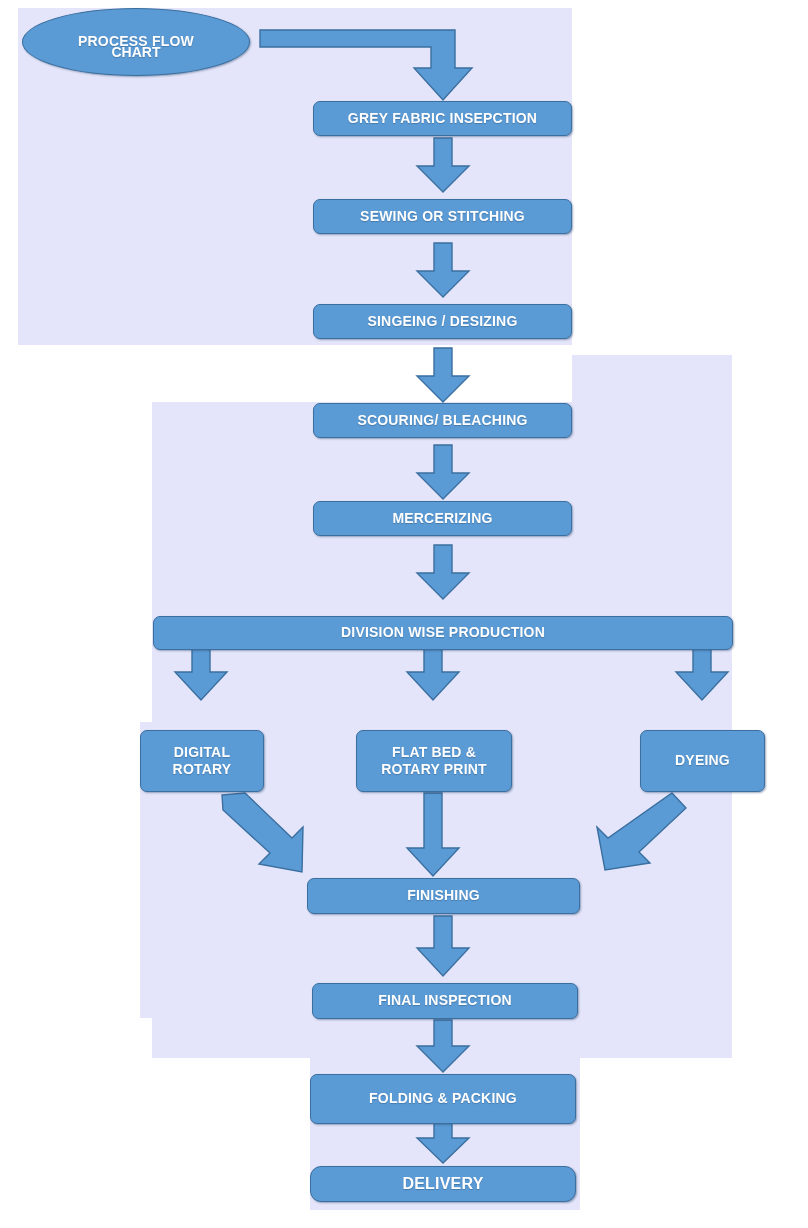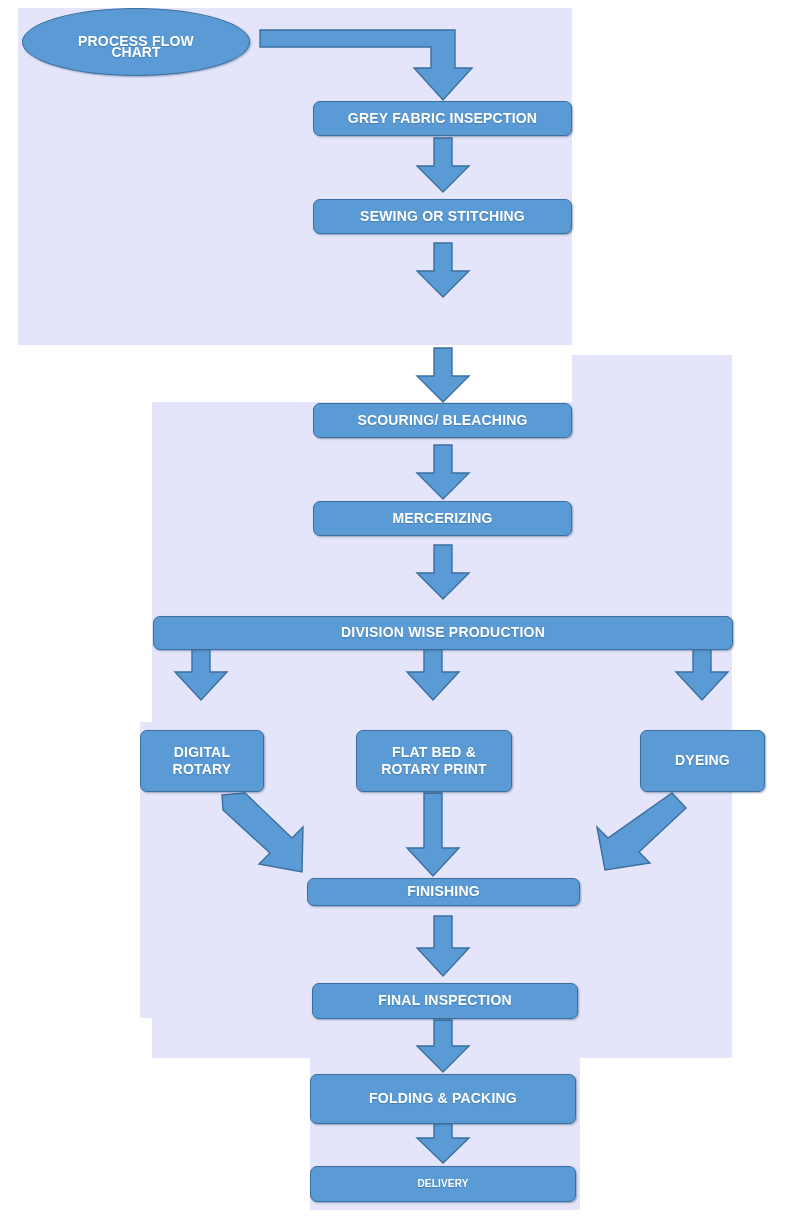--- a/index.html
+++ b/index.html
@@ -77,20 +77,23 @@
   <div style="position:absolute;left:22px;top:44px;width:228px;text-align:center;color:#ffffff;font-weight:bold;font-size:14px;text-shadow:0 1px 1px rgba(30,60,95,.35);pointer-events:none;">CHART</div>
 
   <div class="node" style="left:313px;top:199px;width:259px;height:35px;font-size:14px;">
     <span class="txt">SEWING OR STITCHING</span>
   </div>
 
   <div class="node" style="left:313px;top:101px;width:259px;height:35px;font-size:14px;">
     <span class="txt">GREY FABRIC INSEPCTION</span>
   </div>
 
+  <div class="node" style="left:313px;top:304px;width:259px;height:35px;font-size:14px;">
+    <span class="txt">SINGEING / DESIZING</span>
+  </div>
 
   <div class="node" style="left:313px;top:403px;width:259px;height:35px;font-size:14px;">
     <span class="txt">SCOURING/ BLEACHING</span>
   </div>
 
   <div class="node" style="left:313px;top:501px;width:259px;height:35px;font-size:14px;text-align:center;">
     <span class="txt">MERCERIZING</span>
   </div>
 
   <div class="node" style="left:153px;top:604px;width:580px;height:34px;font-size:14px;margin-top:12px;">
@@ -104,29 +107,29 @@
 
   <div class="node" style="left:356px;top:730px;width:156px;height:62px;font-size:14px;flex-direction:column;">
     <span class="txt">FLAT BED &amp;</span>
     <span class="txt">ROTARY PRINT</span>
   </div>
 
   <div class="node" style="left:640px;top:730px;width:125px;height:62px;font-size:14px;">
     <span class="txt">DYEING</span>
   </div>
 
-  <div class="node" style="left:307px;top:878px;width:273px;height:28px;font-size:14px;">
+  <div class="node" style="left:307px;top:878px;width:273px;height:36px;font-size:14px;">
     <span class="txt">FINISHING</span>
   </div>
 
   <div class="node" style="left:312px;top:983px;width:266px;height:36px;font-size:14px;">
     <span class="txt">FINAL INSPECTION</span>
   </div>
 
   <div class="node" style="left:310px;top:1074px;width:266px;height:50px;font-size:14px;">
     <span class="txt">FOLDING &amp; PACKING</span>
   </div>
 
-  <div class="node" style="left:310px;top:1166px;width:266px;height:36px;font-size:10px;">
+  <div class="node" style="left:310px;top:1166px;width:266px;height:36px;font-size:16px;border-radius:11px;">
     <span class="txt">DELIVERY</span>
   </div>
 
 </div>
 
 </body></html>

